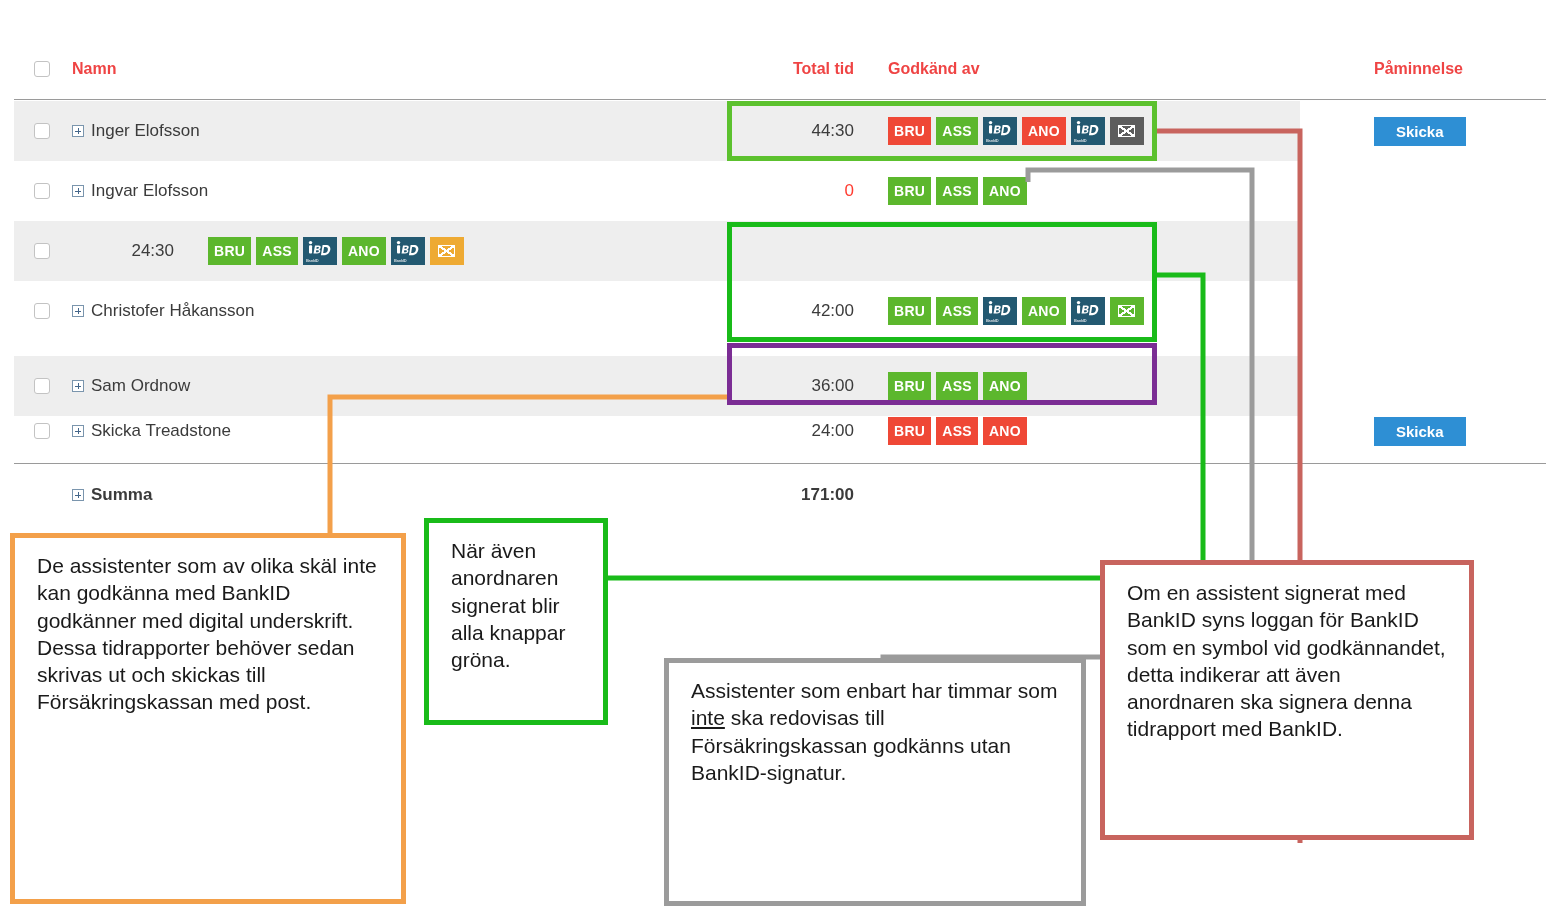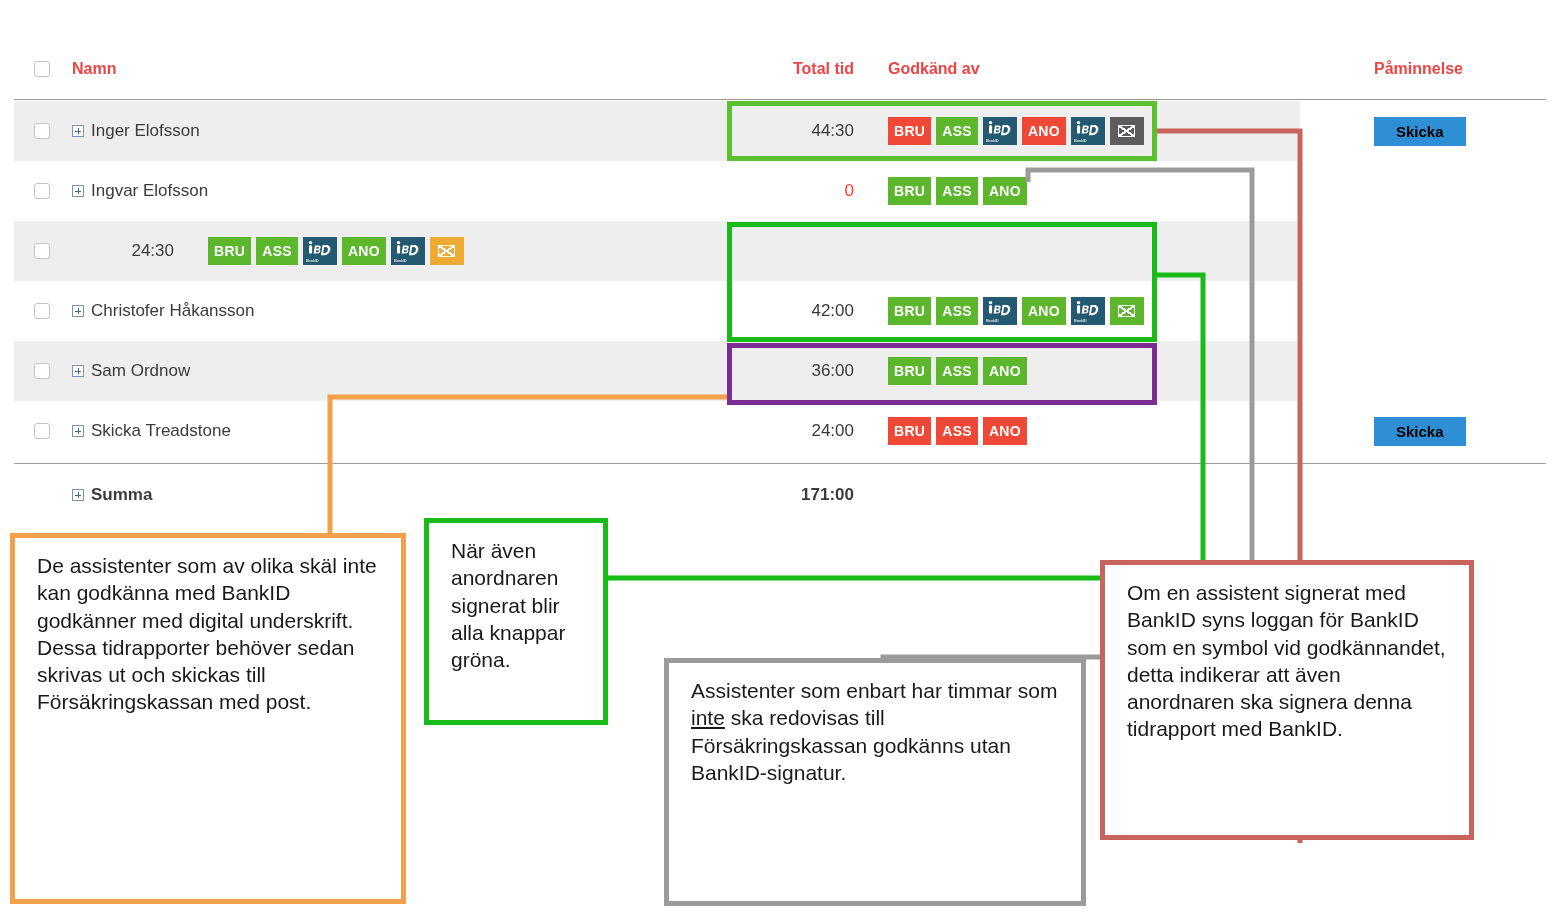--- a/index.html
+++ b/index.html
@@ -46,21 +46,21 @@
   .b-bankid{background:#235971;width:34px;min-width:34px;padding:0;position:relative;}
   .b-env{width:34px;min-width:34px;padding:0;}
   .envelope{display:block;width:17px;height:12px;border:1.6px solid #fff;box-sizing:border-box;position:relative;}
   .envelope:before{content:"";position:absolute;left:0;top:0;width:100%;height:100%;
     background:linear-gradient(to bottom right,transparent 44%,#fff 44%,#fff 56%,transparent 56%);}
   .envelope:after{content:"";position:absolute;left:0;top:0;width:100%;height:100%;
     background:linear-gradient(to bottom left,transparent 44%,#fff 44%,#fff 56%,transparent 56%);}
   .bidmark{position:absolute;left:0;top:0;width:100%;height:100%;}
   .bidtxt{position:absolute;left:3px;bottom:2px;font-size:4px;font-weight:bold;color:#cfd8de;letter-spacing:-.2px;}
 
-  .skicka{background:#2e8fd4;color:#000000;border:0;font-size:15px;font-weight:bold;
+  .skicka{background:#2e8fd4;color:#ffffff;border:0;font-size:15px;font-weight:bold;
           padding:6px 22px;cursor:pointer;font-family:inherit;}
 
   
   .hl{position:absolute;box-sizing:border-box;background:transparent;}
   .hl-green1{border:5px solid #5cc12e;}
   .hl-green2{border:5px solid #19bb19;}
   .hl-purple{border:5px solid #7b2d94;}
 
   
   .conns{position:absolute;left:0;top:0;width:1560px;height:912px;pointer-events:none;}
@@ -218,21 +218,21 @@
               <circle cx="7.55" cy="5.6" r="1.7" fill="#fff"></circle>
             </svg>
             <span class="bidtxt">BankID</span>
           </span>
           <span class="badge b-env" style="background: rgb(92, 183, 45);">
             <span class="envelope"></span>
           </span>
         </div>
         <div class="c-rem"></div>
       </div>
-      <div class="trow alt" style="top: 341px; align-items: center;">
+      <div class="trow alt" style="top: 356px; align-items: center;">
         <div class="c-check">
           <span class="chk"></span>
         </div>
         <div class="c-name"><span class="plus"></span><span>Sam Ordnow</span></div>
         <div class="c-time">36:00</div>
         <div class="c-appr">
           <span class="badge" style="background: rgb(92, 183, 45);">BRU</span>
           <span class="badge" style="background: rgb(92, 183, 45);">ASS</span>
           <span class="badge" style="background: rgb(92, 183, 45);">ANO</span>
         </div>

